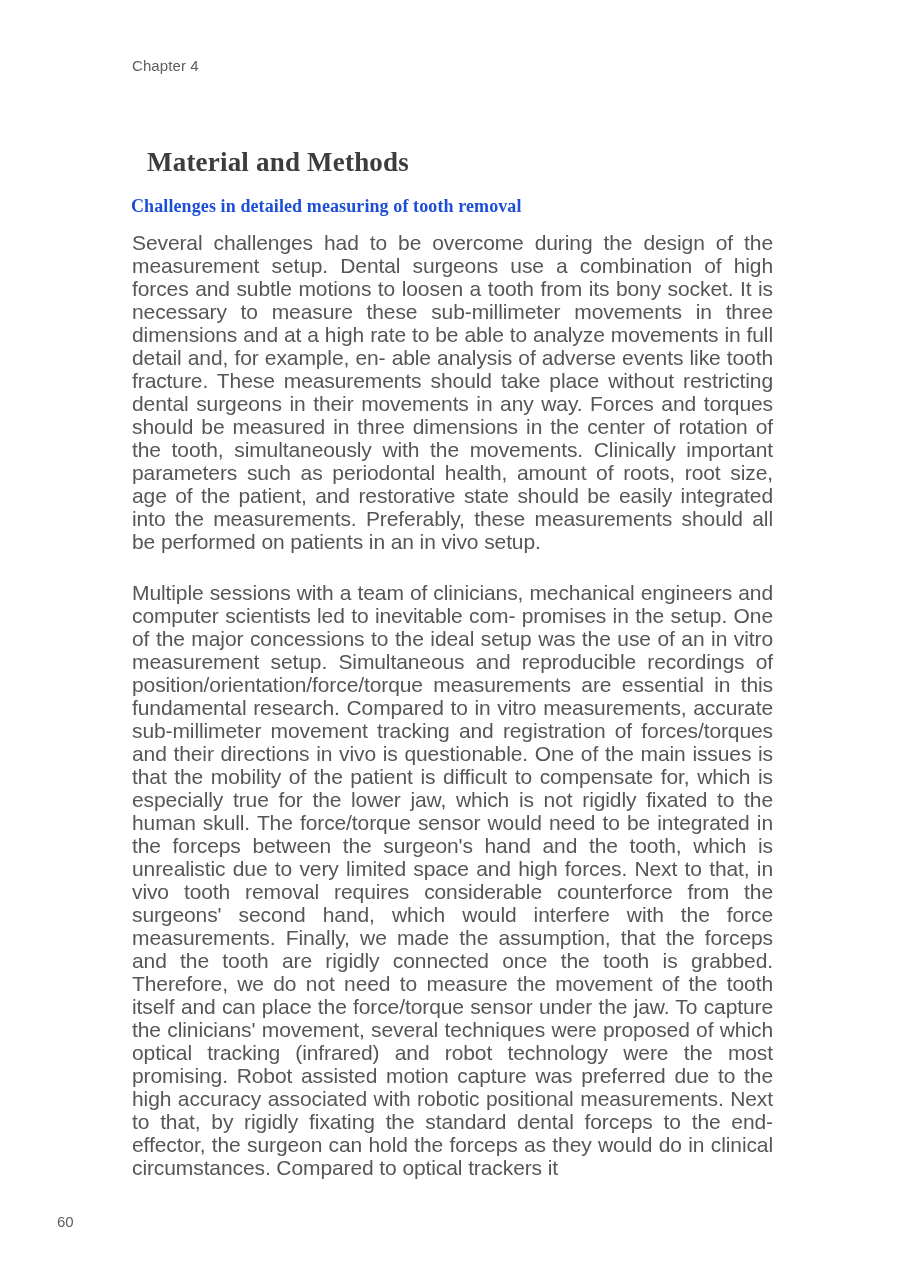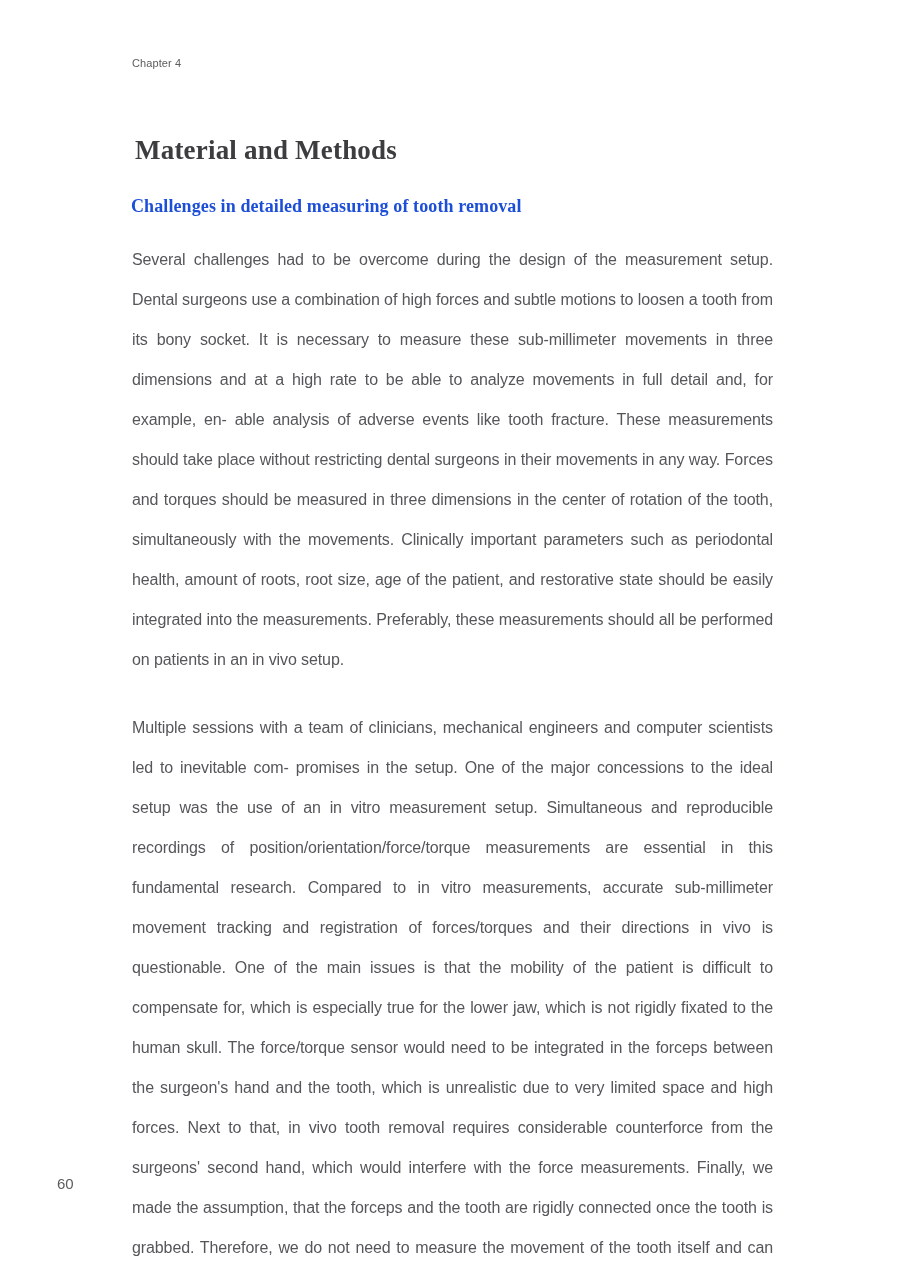--- a/index.html
+++ b/index.html
@@ -13,30 +13,30 @@
     height: 1280px;
     margin: 0 auto;
     background: #ffffff;
     overflow: hidden;
     font-family: "Liberation Sans", sans-serif;
   }
   .running-header {
     position: absolute;
     left: 132px;
     top: 57px;
-    font-size: 11px;
+    font-size: 15px;
     font-weight: 400;
     color: #5c5c5e;
     letter-spacing: 0.1px;
   }
   .section-title {
     position: absolute;
     left: 131px;
     top: 131px;
-    margin: 4px;
+    margin: 16px;
     font-family: "Liberation Serif", "DejaVu Serif", serif;
     font-weight: 700;
     font-size: 27px;
     color: #3d3d3f;
     letter-spacing: 0.2px;
   }
   .subsection-title {
     position: absolute;
     left: 131px;
     top: 196px;
@@ -47,32 +47,32 @@
     color: #1d4ed8;
     letter-spacing: 0.1px;
   }
   .body-text {
     position: absolute;
     left: 132px;
     top: 223px;
     width: 641px;
   }
   .body-text p {
-    margin: 17px 0 28px 0;
-    font-size: 16px;
-    line-height: 40px;
+    margin: 8px 0 28px 0;
+    font-size: 21px;
+    line-height: 23px;
     text-align: justify;
     color: #55565a;
     letter-spacing: -0.1px;
     font-weight: 400;
   }
   .page-number {
     position: absolute;
     left: 57px;
-    top: 1175px;
+    top: 1213px;
     font-size: 15px;
     color: #5c5c5e;
   }
 </style>
 </head>
 <body>
 
 <div class="page">
   <div class="running-header">Chapter 4</div>
 

